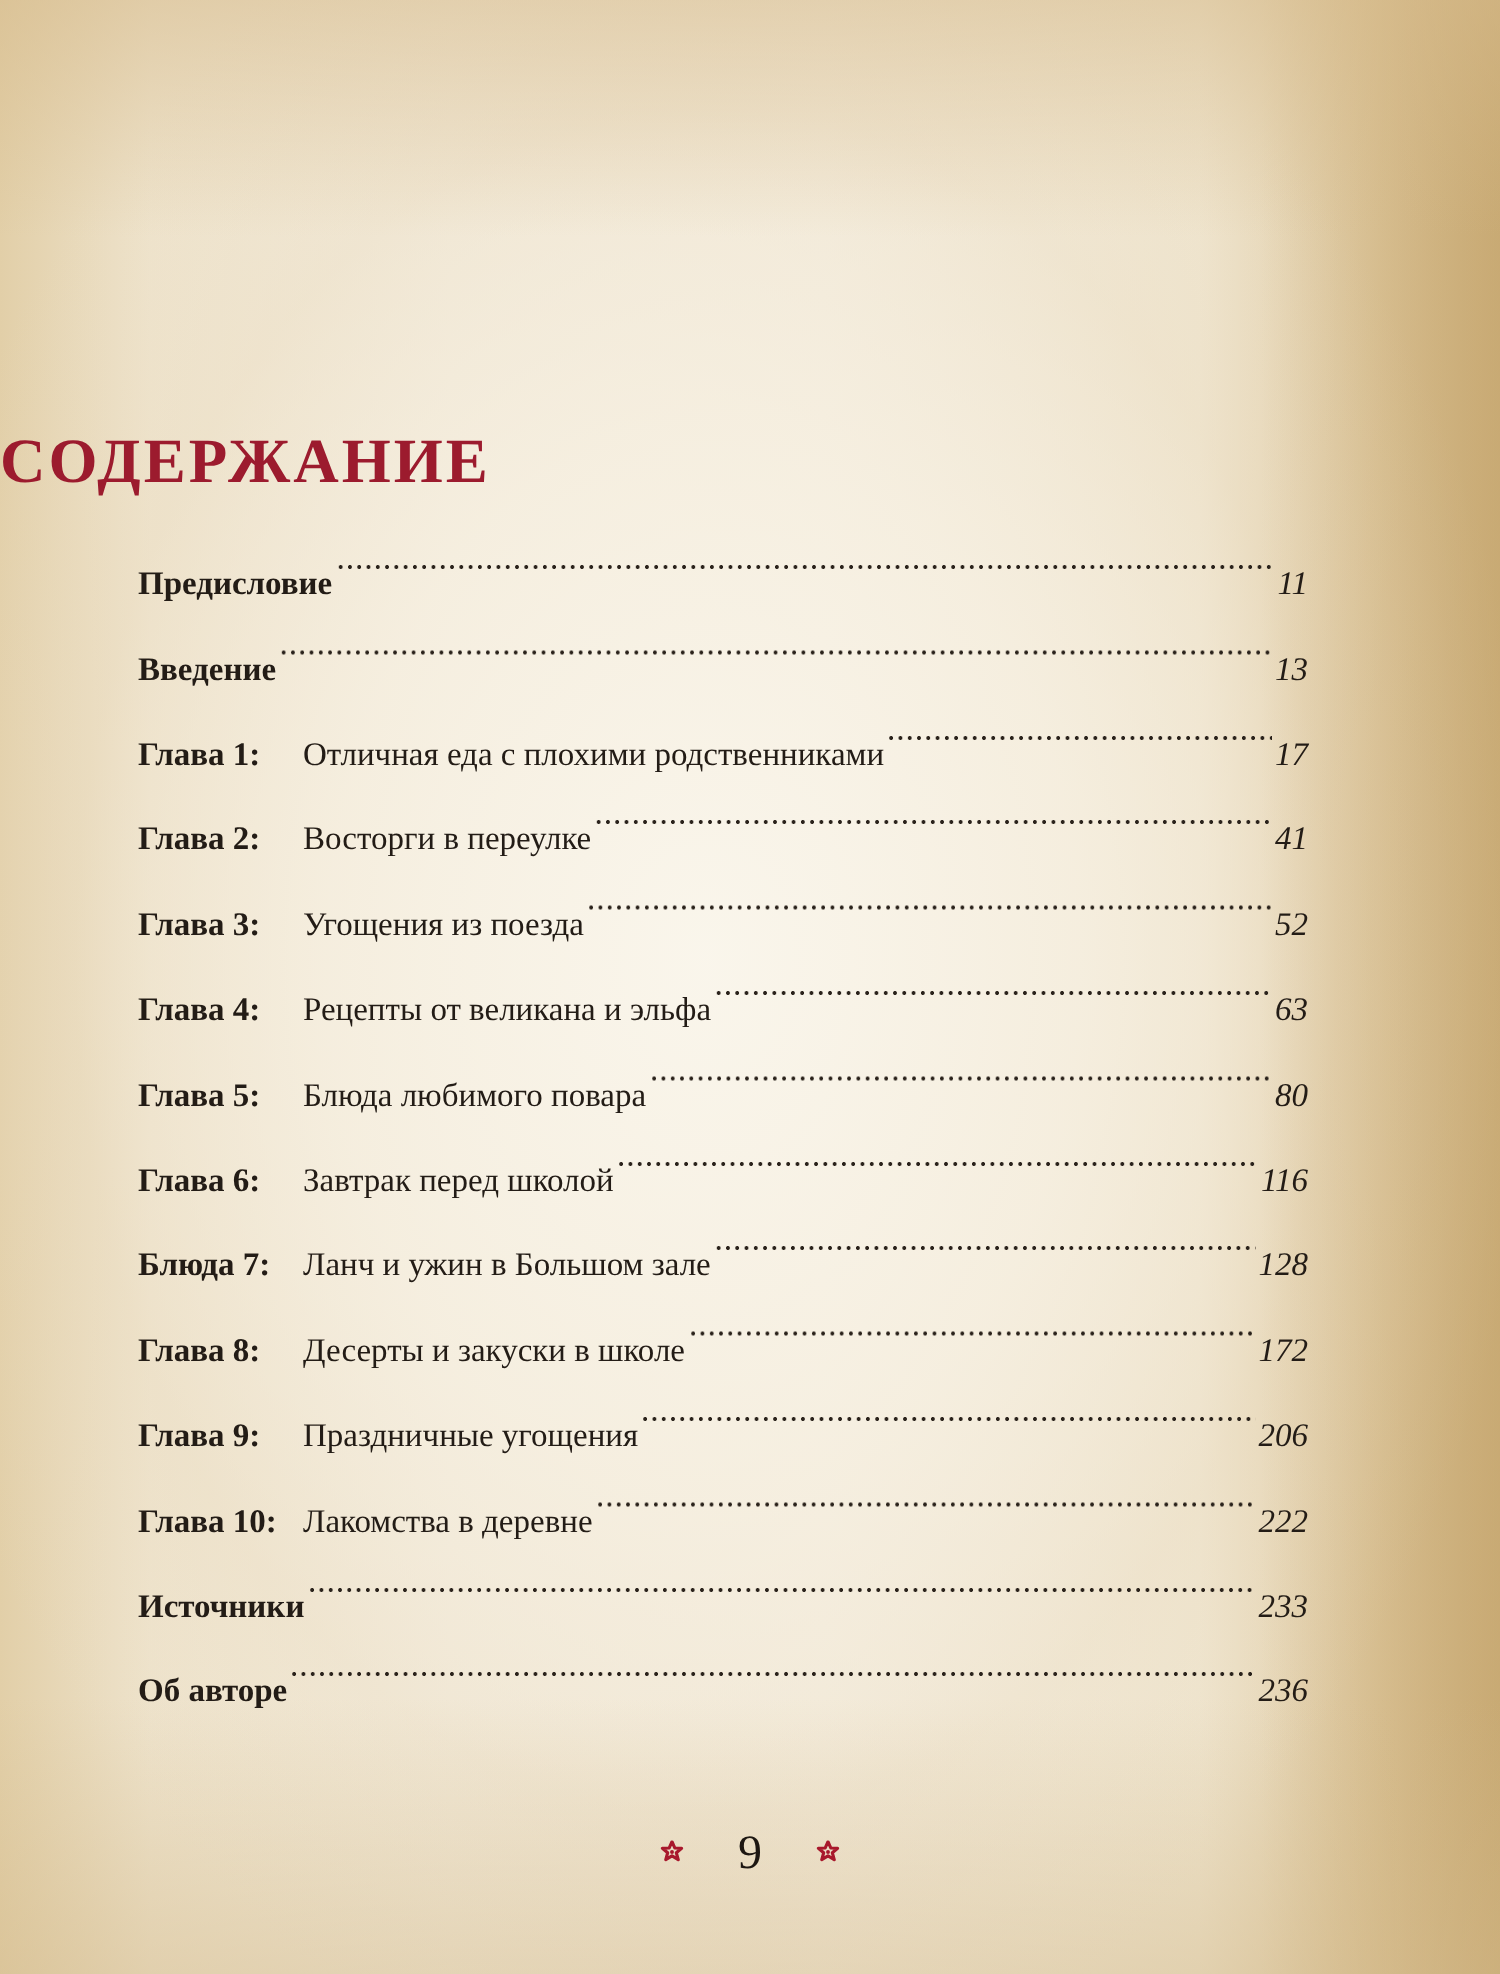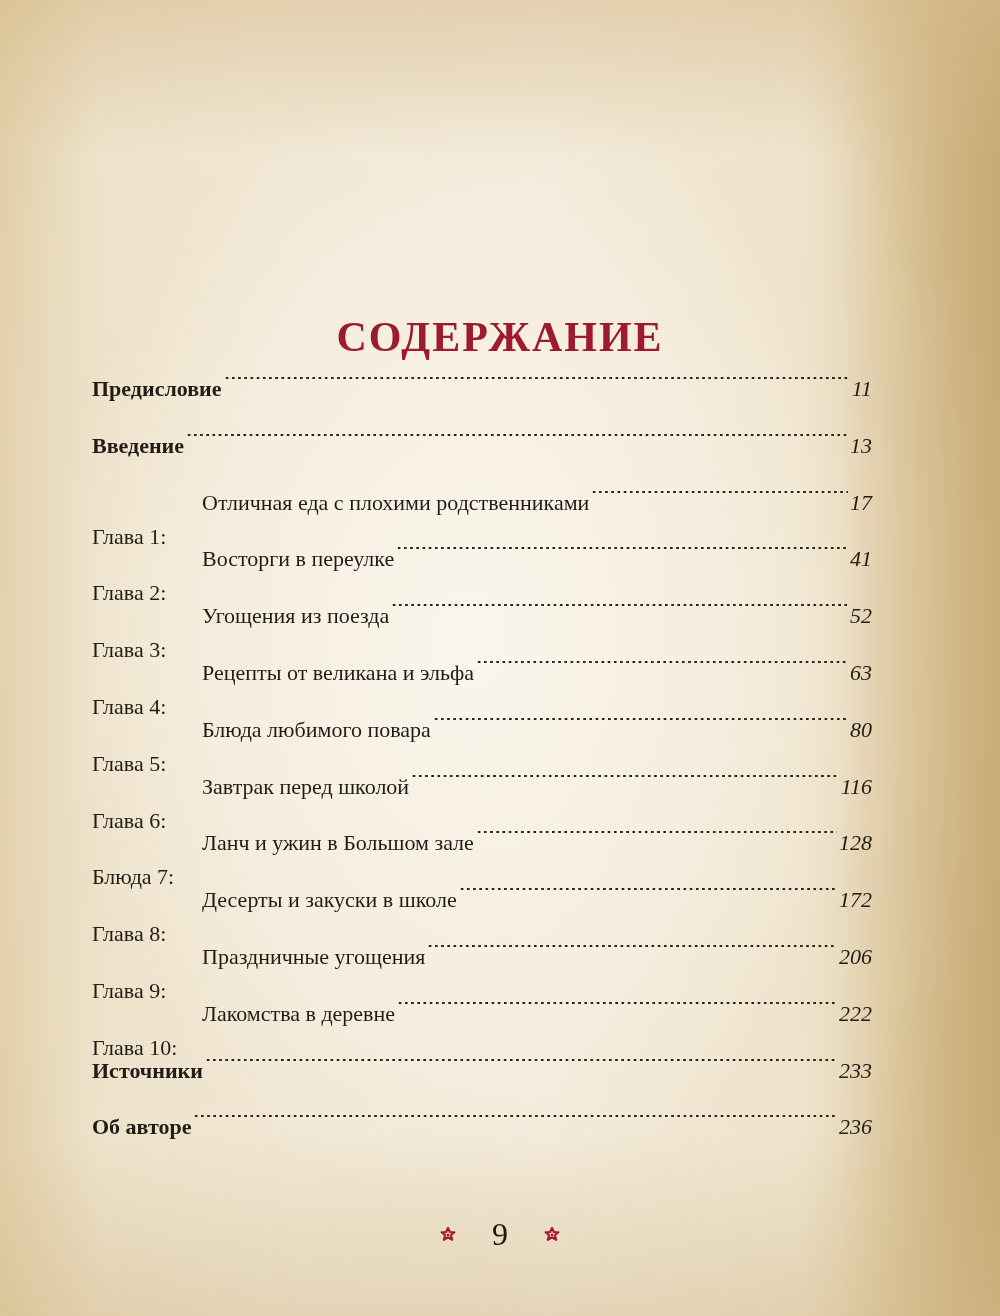--- a/index.html
+++ b/index.html
@@ -27,50 +27,47 @@
     }
     .page {
       position: absolute;
       inset: 0;
     }
     .title {
       position: absolute;
       left: 0;
       right: 0;
       top: 284px;
-      text-align: center;
       font-size: 42px;
       letter-spacing: 2px;
       color: #9c1b2e;
       font-weight: bold;
       font-family: "Liberation Serif", "DejaVu Serif", serif;
-      margin-top: 29px;
     }
     .toc {
       position: absolute;
       left: 92px;
       width: 780px;
       top: 376px;
     }
     .row {
       display: flex;
       align-items: flex-start;
       height: 56.8px;
       font-size: 22px;
       white-space: nowrap;
     }
     .row .label-bold {
       font-weight: bold;
       flex: 0 0 auto;
     }
     .row .chap {
-      font-weight: normal;
+      font-weight: bold;
       flex: 0 0 auto;
       width: 110px;
-      margin-top: 34px;
     }
     .row .chap.wide {
       width: 110px;
     }
     .row .chap-title {
       flex: 0 0 auto;
       font-weight: normal;
     }
     .row .leader {
       flex: 1 1 auto;

